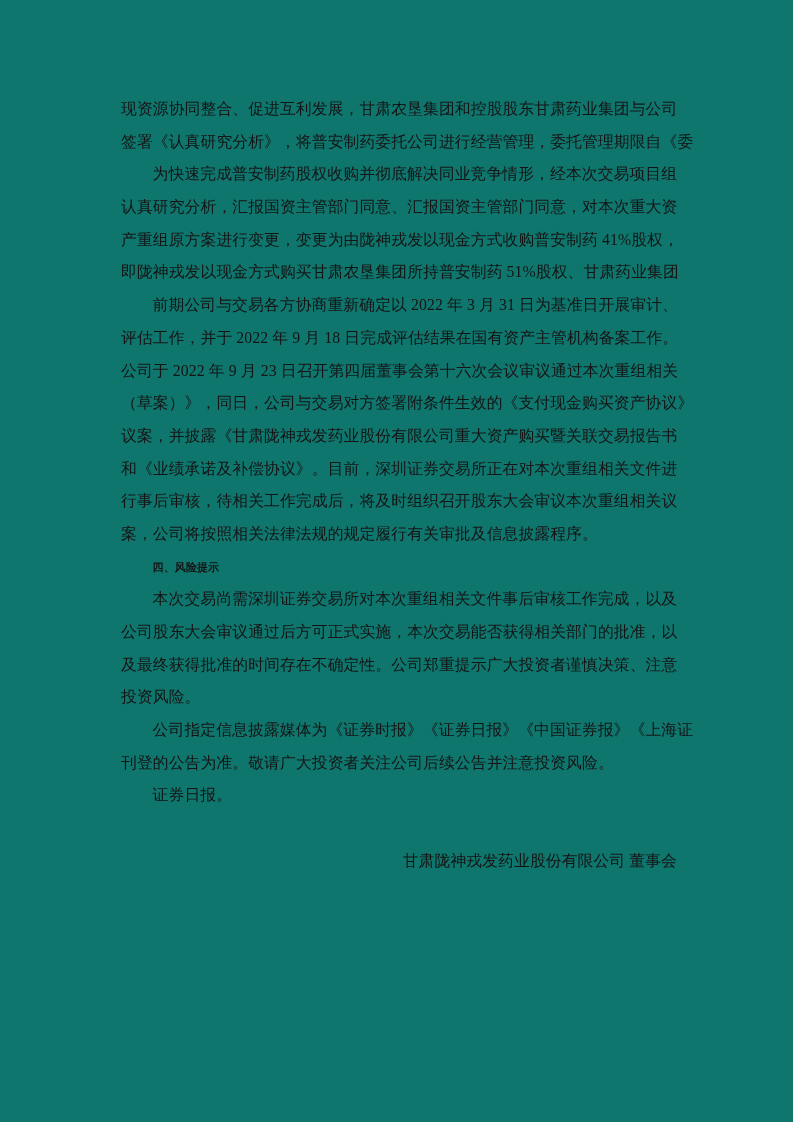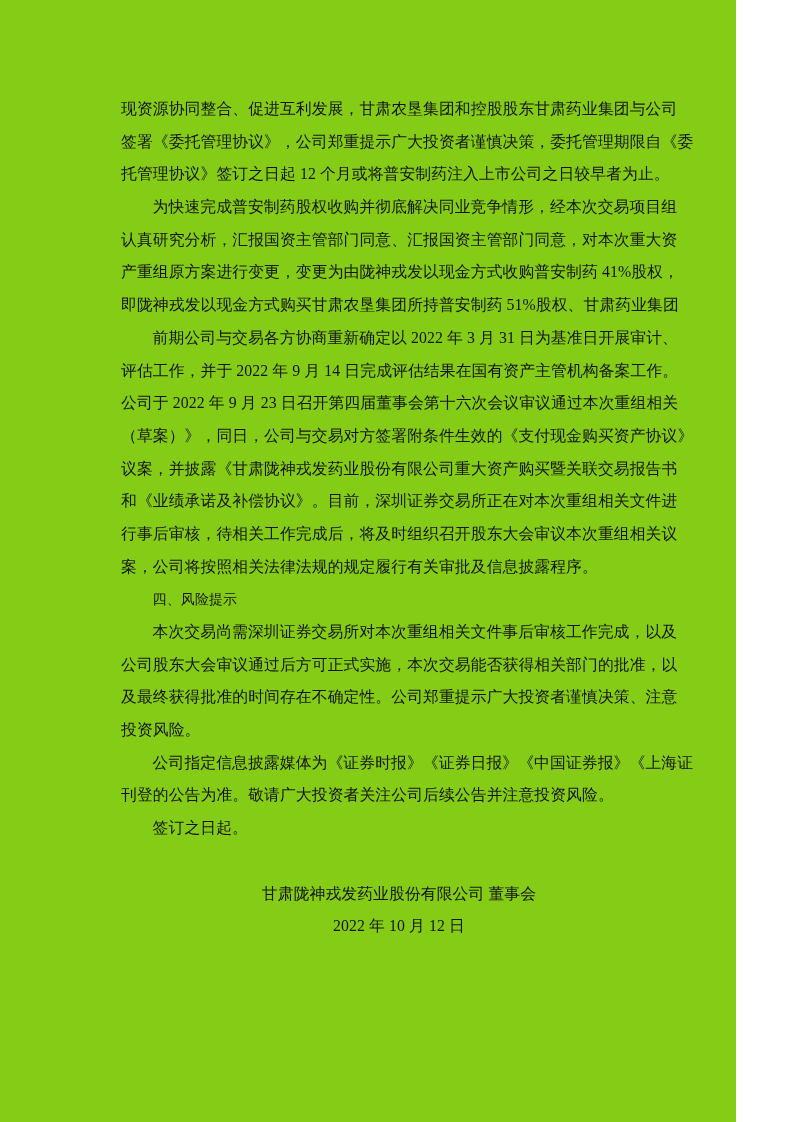--- a/index.html
+++ b/index.html
@@ -2,23 +2,23 @@
 <html><head>
 <meta charset="utf-8">
 <style>
   html, body {
     margin: 0;
     padding: 0;
     background: #ffffff;
   }
   .page {
     position: relative;
-    width: 736px;
+    width: 793px;
     height: 1122px;
-    background: #84cc16;
+    background: #0f766e;
     overflow: hidden;
     font-family: "Liberation Serif", "DejaVu Serif", serif;
   }
   .content {
     position: absolute;
     left: 121px;
     top: 93px;
     width: 556px;
     font-size: 15.8px;
     line-height: 32.7px;
@@ -28,53 +28,51 @@
   .line {
     height: 32.7px;
     white-space: pre;
     overflow: visible;
   }
   .line.indent {
     text-indent: 31.6px;
   }
   .line.heading {
     font-family: "Liberation Sans", "DejaVu Sans", sans-serif;
-    font-weight: normal;
-    font-size: 14px;
+    font-weight: bold;
+    font-size: 11px;
   }
   .line.right {
-    text-align: center;
+    text-align: right;
     white-space: pre;
   }
 </style>
 </head>
 <body>
 
 <div class="page">
   <div class="content">
       <div class="line">现资源协同整合、促进互利发展，甘肃农垦集团和控股股东甘肃药业集团与公司</div>
-      <div class="line">签署《委托管理协议》，公司郑重提示广大投资者谨慎决策，委托管理期限自《委</div>
-      <div class="line">托管理协议》签订之日起 12 个月或将普安制药注入上市公司之日较早者为止。</div>
+      <div class="line">签署《认真研究分析》，将普安制药委托公司进行经营管理，委托管理期限自《委</div>
       <div class="line indent">为快速完成普安制药股权收购并彻底解决同业竞争情形，经本次交易项目组</div>
       <div class="line">认真研究分析，汇报国资主管部门同意、汇报国资主管部门同意，对本次重大资</div>
       <div class="line">产重组原方案进行变更，变更为由陇神戎发以现金方式收购普安制药 41%股权，</div>
       <div class="line">即陇神戎发以现金方式购买甘肃农垦集团所持普安制药 51%股权、甘肃药业集团</div>
       <div class="line indent">前期公司与交易各方协商重新确定以 2022 年 3 月 31 日为基准日开展审计、</div>
-      <div class="line">评估工作，并于 2022 年 9 月 14 日完成评估结果在国有资产主管机构备案工作。</div>
+      <div class="line">评估工作，并于 2022 年 9 月 18 日完成评估结果在国有资产主管机构备案工作。</div>
       <div class="line">公司于 2022 年 9 月 23 日召开第四届董事会第十六次会议审议通过本次重组相关</div>
       <div class="line">（草案）》，同日，公司与交易对方签署附条件生效的《支付现金购买资产协议》</div>
       <div class="line">议案，并披露《甘肃陇神戎发药业股份有限公司重大资产购买暨关联交易报告书</div>
       <div class="line">和《业绩承诺及补偿协议》。目前，深圳证券交易所正在对本次重组相关文件进</div>
       <div class="line">行事后审核，待相关工作完成后，将及时组织召开股东大会审议本次重组相关议</div>
       <div class="line">案，公司将按照相关法律法规的规定履行有关审批及信息披露程序。</div>
       <div class="line heading indent">四、风险提示</div>
       <div class="line indent">本次交易尚需深圳证券交易所对本次重组相关文件事后审核工作完成，以及</div>
       <div class="line">公司股东大会审议通过后方可正式实施，本次交易能否获得相关部门的批准，以</div>
       <div class="line">及最终获得批准的时间存在不确定性。公司郑重提示广大投资者谨慎决策、注意</div>
       <div class="line">投资风险。</div>
       <div class="line indent">公司指定信息披露媒体为《证券时报》《证券日报》《中国证券报》《上海证</div>
       <div class="line">刊登的公告为准。敬请广大投资者关注公司后续公告并注意投资风险。</div>
-      <div class="line indent">签订之日起。</div>
+      <div class="line indent">证券日报。</div>
       <div class="line"></div>
       <div class="line right">甘肃陇神戎发药业股份有限公司 董事会</div>
-      <div class="line right">2022 年 10 月 12 日</div>
     </div>
 </div>
 
 </body></html>

